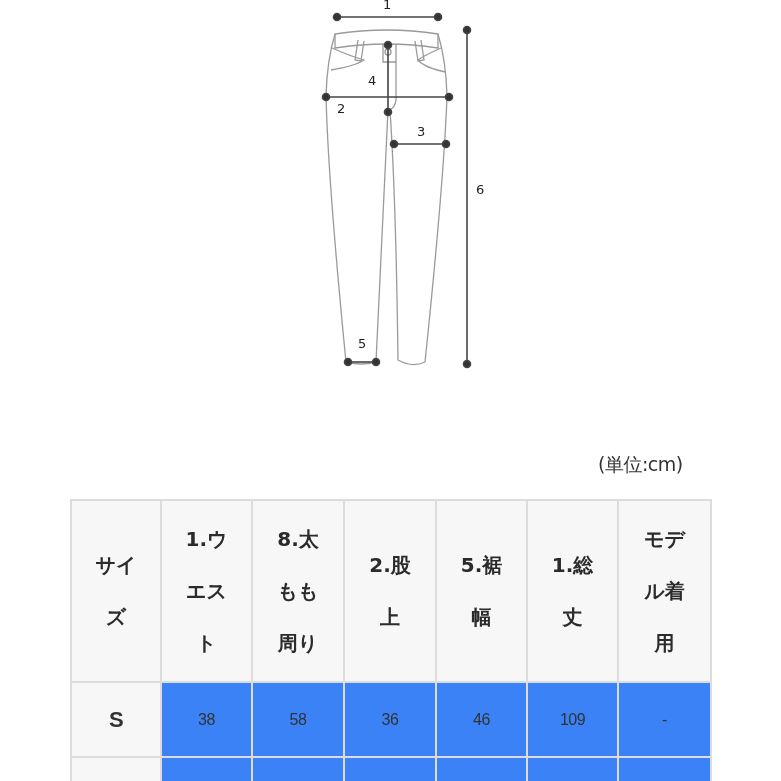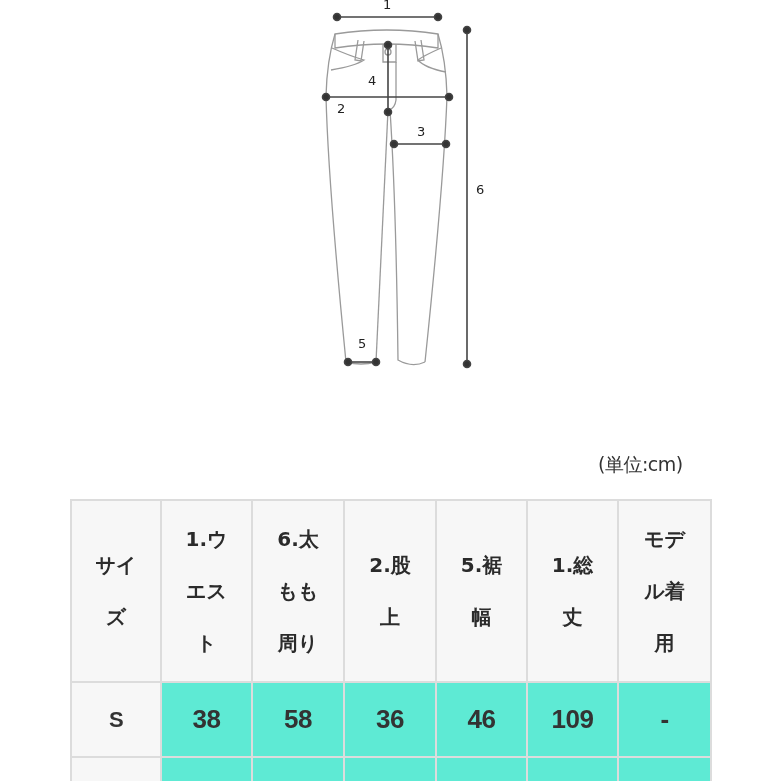--- a/index.html
+++ b/index.html
@@ -20,22 +20,22 @@
     table.size-table th, table.size-table td {
       border: 2px solid #dcdcdc;
       text-align: center; vertical-align: middle;
     }
     table.size-table th {
       background: #f7f7f7; font-weight: bold; font-size: 20px; color: #2b2b2b;
       height: 178px; line-height: 52px; padding: 12px 8px;
       white-space: pre-line;
     }
     table.size-table td {
-      height: 75px; font-size: 26px; color: #333; background: #5eead4;
-      font-family: "Liberation Sans", sans-serif; letter-spacing: -0.5px; font-weight: bold;
+      height: 75px; font-size: 16px; color: #333; background: #3b82f6;
+      font-family: "Liberation Sans", sans-serif; letter-spacing: -0.5px;
     }
     table.size-table td.size-cell { background: #f7f7f7; font-weight: bold; font-size: 22px; }
   </style>
 </head>
 <body>
 
 <div class="diagram">
   <svg width="781" height="400" viewBox="0 0 781 400">
     <g fill="none" stroke="#9a9a9a" stroke-width="1.3">
 
@@ -108,21 +108,21 @@
       <col style="width:91px">
       <col style="width:93px">
   </colgroup>
   <thead>
     <tr>
       <th>サイ
 ズ</th>
       <th>1.ウ
 エス
 ト</th>
-      <th>6.太
+      <th>8.太
 もも
 周り</th>
       <th>2.股
 上</th>
       <th>5.裾
 幅</th>
       <th>1.総
 丈</th>
       <th>モデ
 ル着

